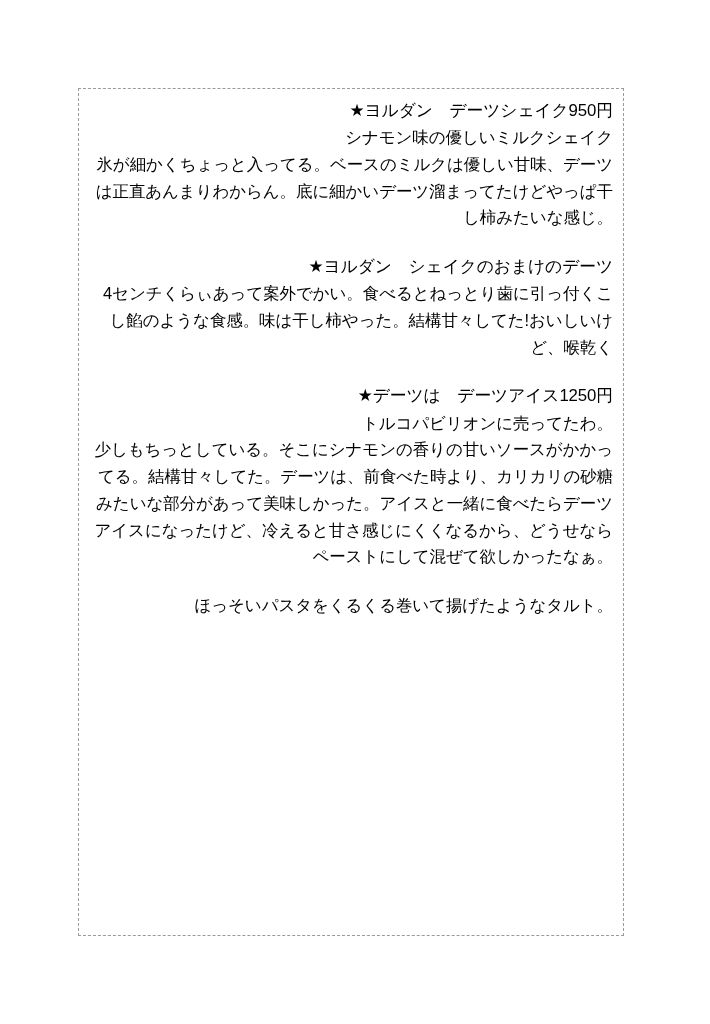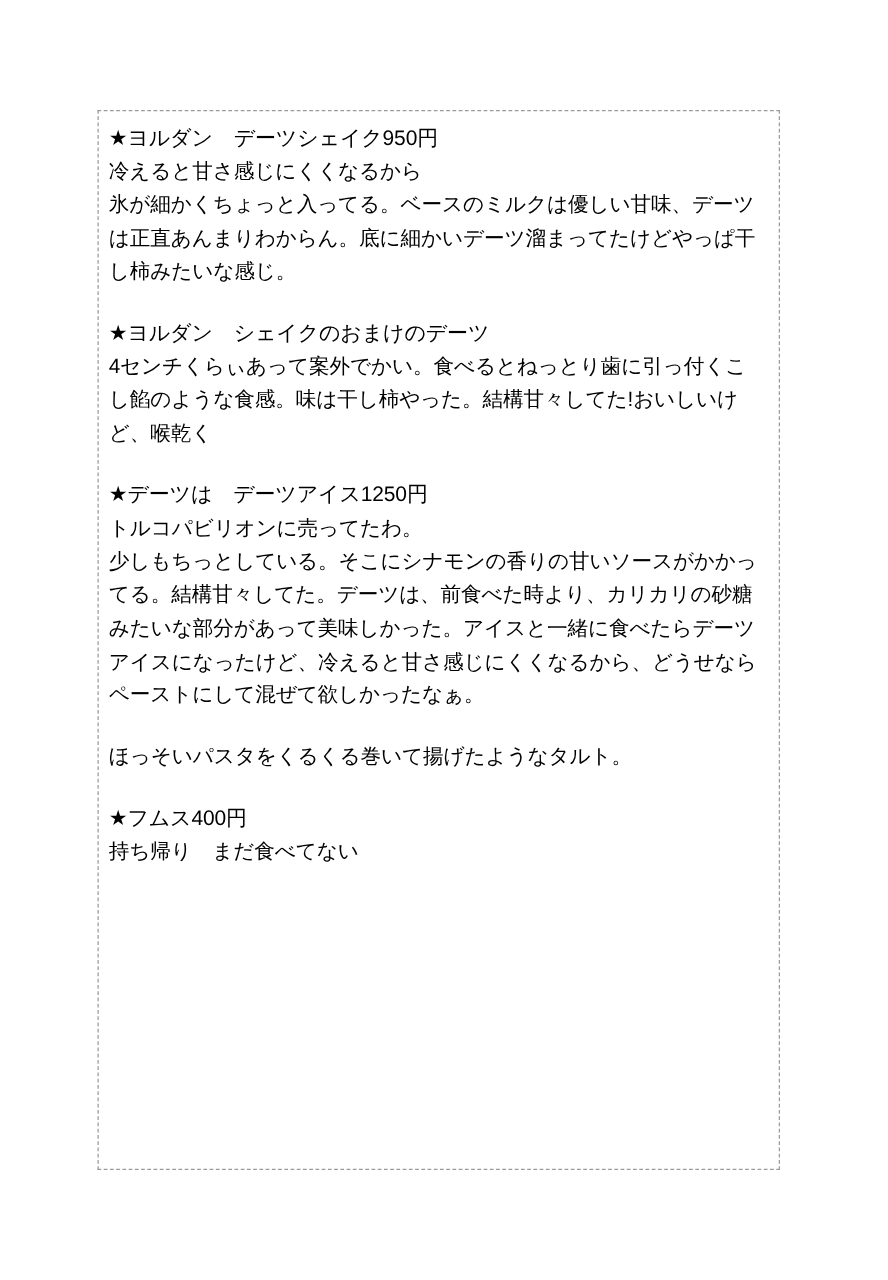--- a/index.html
+++ b/index.html
@@ -39,54 +39,51 @@
   .block:last-child {
     margin-bottom: 0;
   }
   .line {
     font-size: 16.5px;
     line-height: 1.62;
     letter-spacing: -0.1px;
     white-space: pre-wrap;
     word-break: break-all;
     margin: 0;
+    text-align: right;
   }
   .heading {
     font-size: 16.8px;
     font-weight: 400;
   }
 </style>
 </head>
 <body>
 
 <div class="page">
   <div class="note-box">
     <div class="blocks">
 
       <div class="block">
         <p class="line heading">★ヨルダン　デーツシェイク950円</p>
-        <p class="line">冷えると甘さ感じにくくなるから</p>
+        <p class="line">シナモン味の優しいミルクシェイク</p>
         <p class="line">氷が細かくちょっと入ってる。ベースのミルクは優しい甘味、デーツは正直あんまりわからん。底に細かいデーツ溜まってたけどやっぱ干し柿みたいな感じ。</p>
       </div>
 
       <div class="block">
         <p class="line heading">★ヨルダン　シェイクのおまけのデーツ</p>
         <p class="line">4センチくらぃあって案外でかい。食べるとねっとり歯に引っ付くこし餡のような食感。味は干し柿やった。結構甘々してた!おいしいけど、喉乾く</p>
       </div>
 
       <div class="block">
         <p class="line heading">★デーツは　デーツアイス1250円</p>
         <p class="line">トルコパビリオンに売ってたわ。</p>
         <p class="line">少しもちっとしている。そこにシナモンの香りの甘いソースがかかってる。結構甘々してた。デーツは、前食べた時より、カリカリの砂糖みたいな部分があって美味しかった。アイスと一緒に食べたらデーツアイスになったけど、冷えると甘さ感じにくくなるから、どうせならペーストにして混ぜて欲しかったなぁ。</p>
       </div>
 
       <div class="block">
         <p class="line">ほっそいパスタをくるくる巻いて揚げたようなタルト。</p>
       </div>
 
-      <div class="block">
-        <p class="line heading">★フムス400円</p>
-        <p class="line">持ち帰り　まだ食べてない</p>
-      </div>
 
     </div>
   </div>
 </div>
 
 </body></html>

